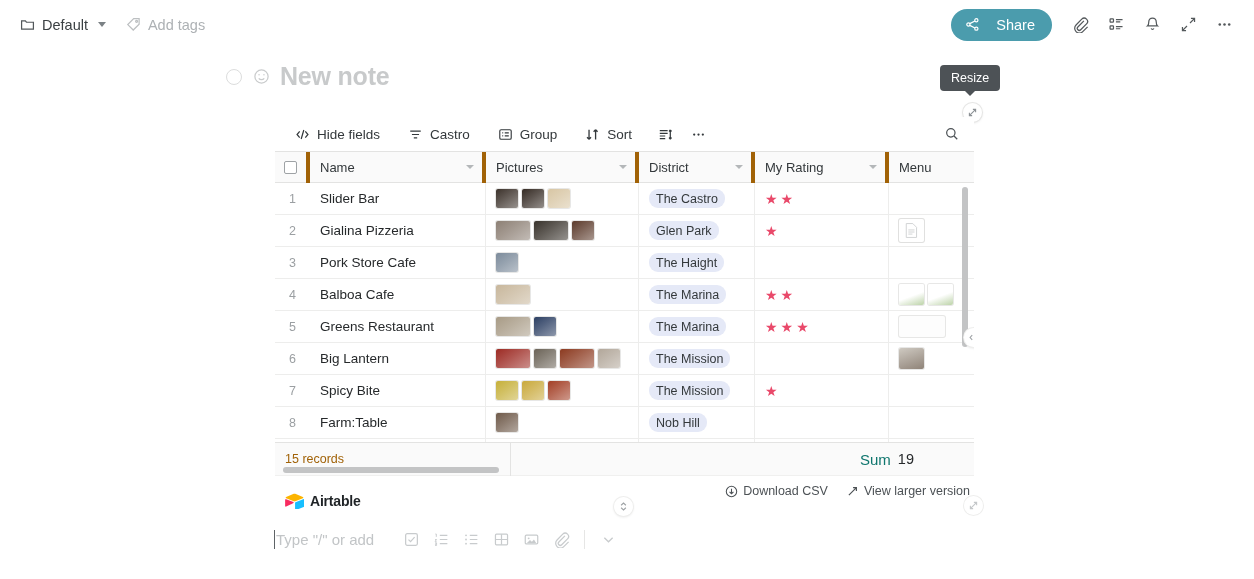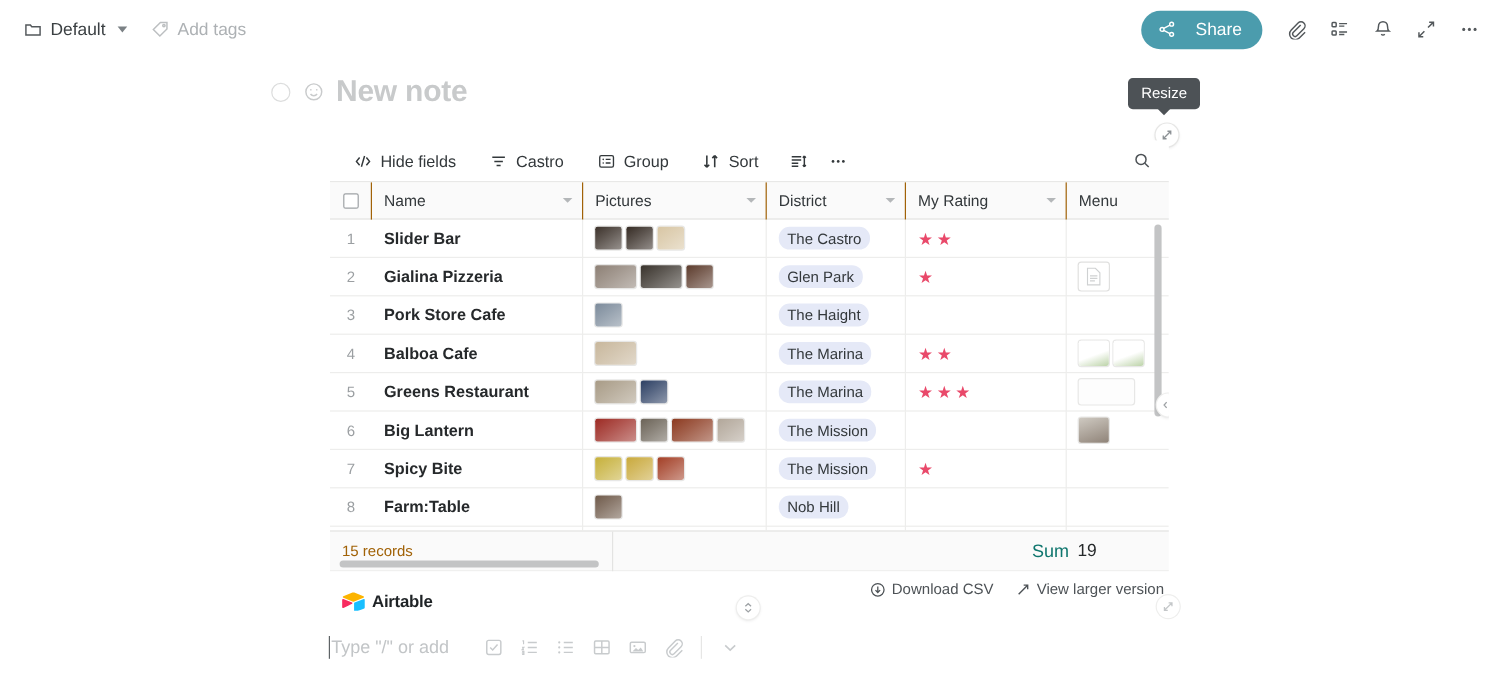--- a/index.html
+++ b/index.html
@@ -95,39 +95,39 @@
   }
   .cell-rownum { width: 35px; flex: 0 0 35px; display: flex; align-items: center; justify-content: center; }
   .cell-name   { width: 176px; flex: 0 0 176px; }
   .cell-pics   { width: 153px; flex: 0 0 153px; }
   .cell-dist   { width: 116px; flex: 0 0 116px; }
   .cell-rate   { width: 134px; flex: 0 0 134px; }
   .cell-menu   { width: 85px;  flex: 0 0 85px; }
 
   .grid-head > div {
     font-size: 13px; color: #33383b; height: 31px; display: flex; align-items: center;
-    border-right: 1px solid #a16207; padding: 0 10px; position: relative;
+    border-right: 4px solid #a16207; padding: 0 10px; position: relative;
   }
   .grid-head > div.cell-rownum { padding: 0; }
   .grid-head > div.cell-menu { border-right: none; }
   .hdr-caret {
     position: absolute; right: 8px; top: 50%; margin-top: -2px;
     width: 0; height: 0; border-left: 4px solid transparent; border-right: 4px solid transparent;
     border-top: 4px solid #b4b7b9;
   }
   .hdr-check {
     width: 13px; height: 13px; border: 1.4px solid #9ea2a5; border-radius: 2px; background: #fff;
   }
 
   .grid-body { height: 259px; overflow: hidden; position: relative; }
   .row { display: flex; height: 32px; border-bottom: 1px solid #ededec; align-items: center; }
   .row > div { height: 32px; display: flex; align-items: center; padding: 0 10px; border-right: 1px solid #ededec; }
   .row > div.cell-rownum { padding: 0; justify-content: center; font-size: 12.5px; color: #9b9fa2; border-right: none; }
   .row > div.cell-menu { border-right: none; }
-  .rname { font-size: 13.5px; color: #26292b; white-space: nowrap; font-weight: bold; }
+  .rname { font-size: 13.5px; color: #26292b; white-space: nowrap; }
   .pill {
     display: inline-flex; align-items: center; height: 19px; padding: 0 7px;
     background: #e5e9f7; border-radius: 9px; font-size: 12.5px; color: #33383b; white-space: nowrap;
   }
   .stars { display: flex; gap: 3px; color: #e9496a; font-size: 14px; line-height: 1; }
   .thumbs { display: flex; gap: 4px; align-items: center; }
   .thumb {
     width: 22px; height: 19px; border-radius: 2px; background: #bdbdbd;
     box-shadow: 0 0 0 1px #e7e7e6; background-size: cover;
   }

